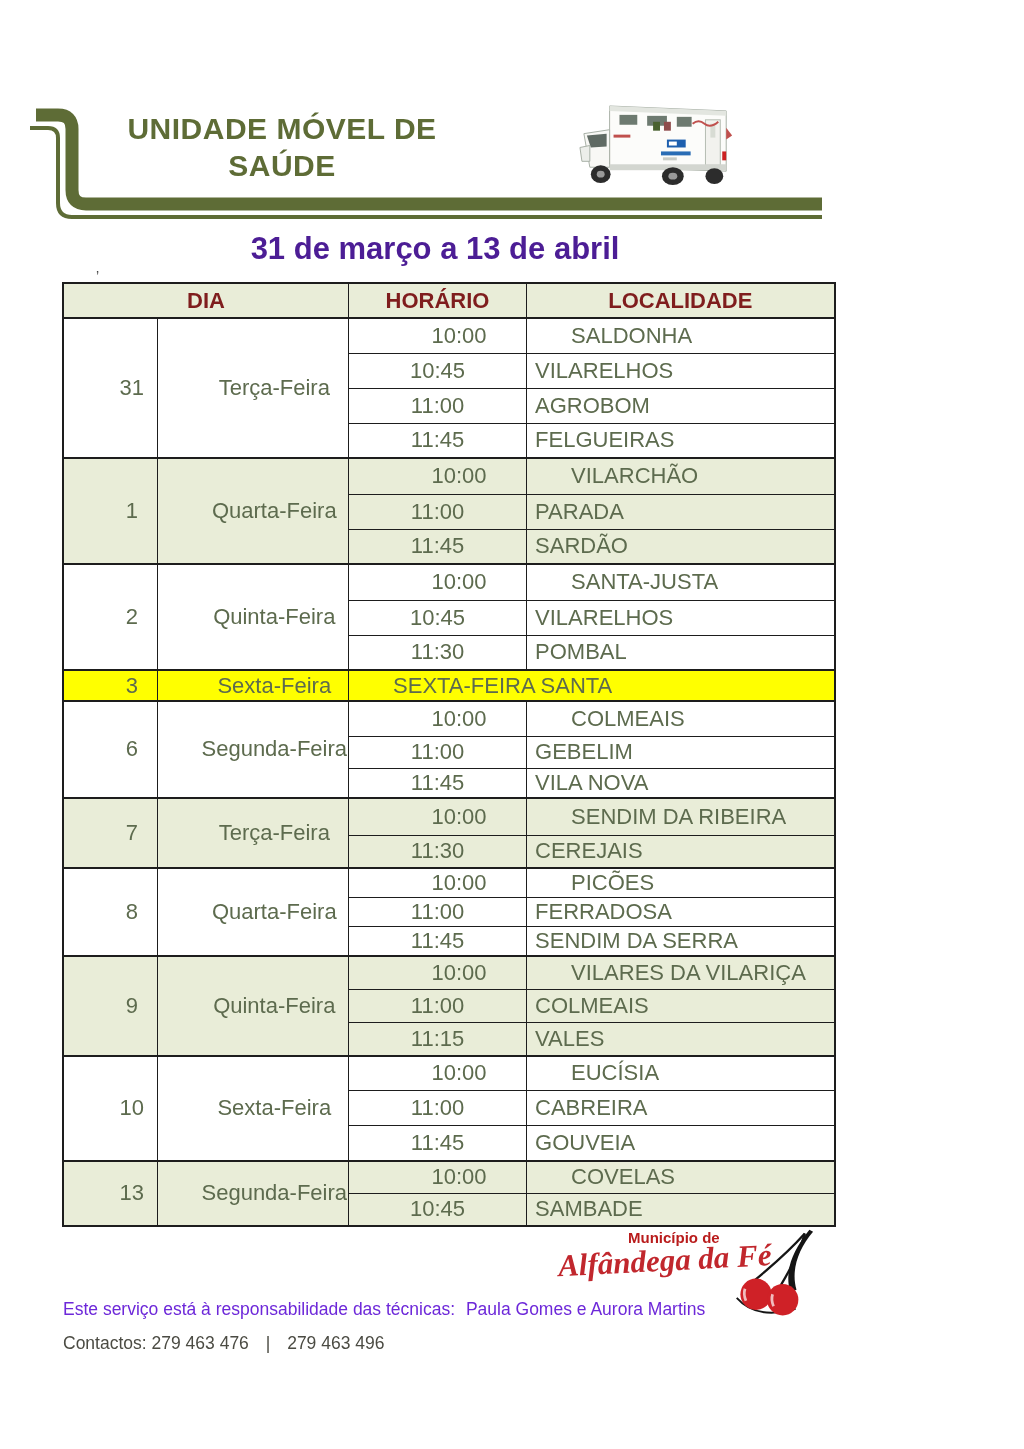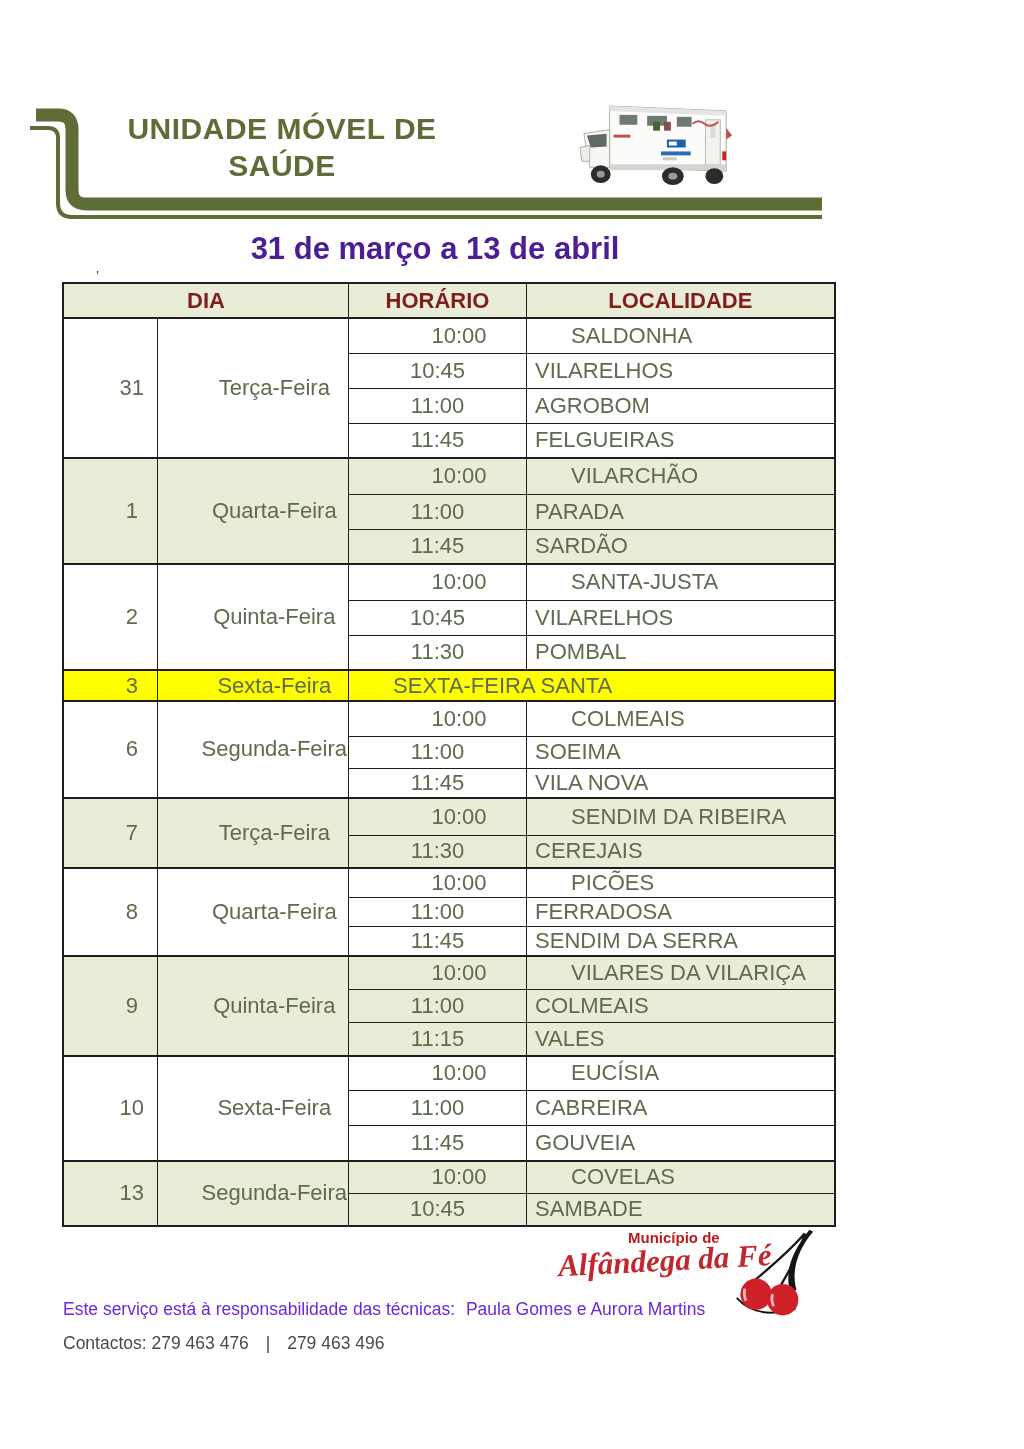--- a/index.html
+++ b/index.html
@@ -181,21 +181,21 @@
       </tr>
 
       <tr class="gtop r35">
         <td class="num" rowspan="3">6</td>
         <td class="day" rowspan="3">Segunda-Feira</td>
         <td class="time">10:00</td>
         <td class="loc">COLMEAIS</td>
       </tr>
       <tr class="r32">
         <td class="time">11:00</td>
-        <td class="loc">SOEIMA</td>
+        <td class="loc">GEBELIM</td>
       </tr>
       <tr class="r27">
         <td class="time">11:45</td>
         <td class="loc">VILA NOVA</td>
       </tr>
 
       <tr class="gtop shade r38">
         <td class="num" rowspan="2">7</td>
         <td class="day" rowspan="2">Terça-Feira</td>
         <td class="time">10:00</td>

